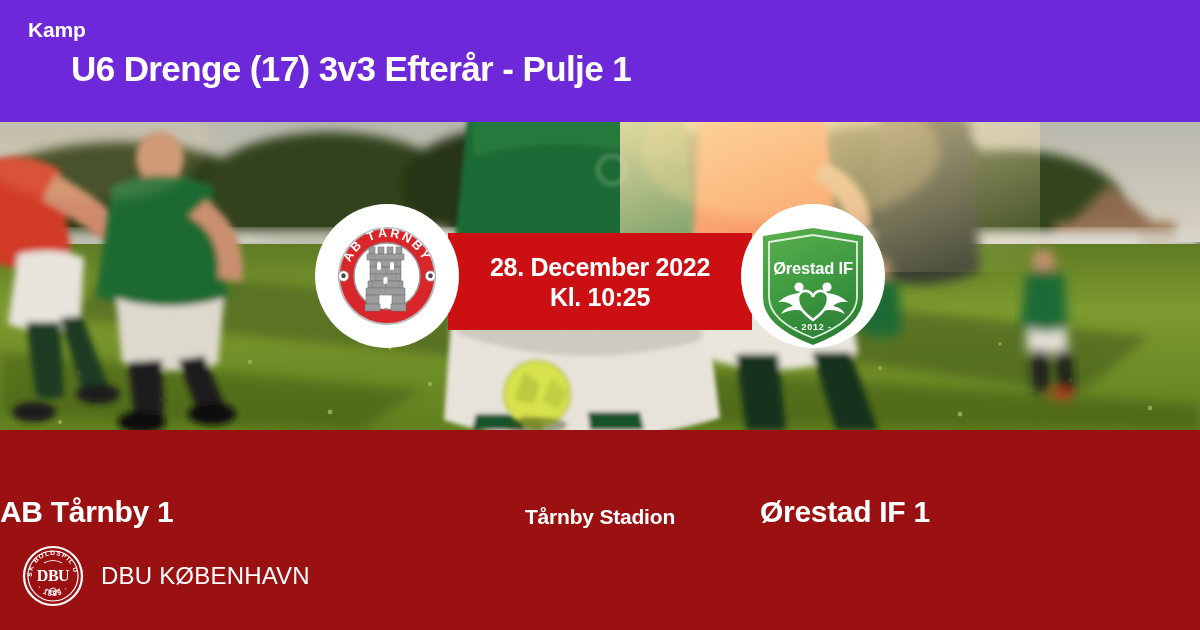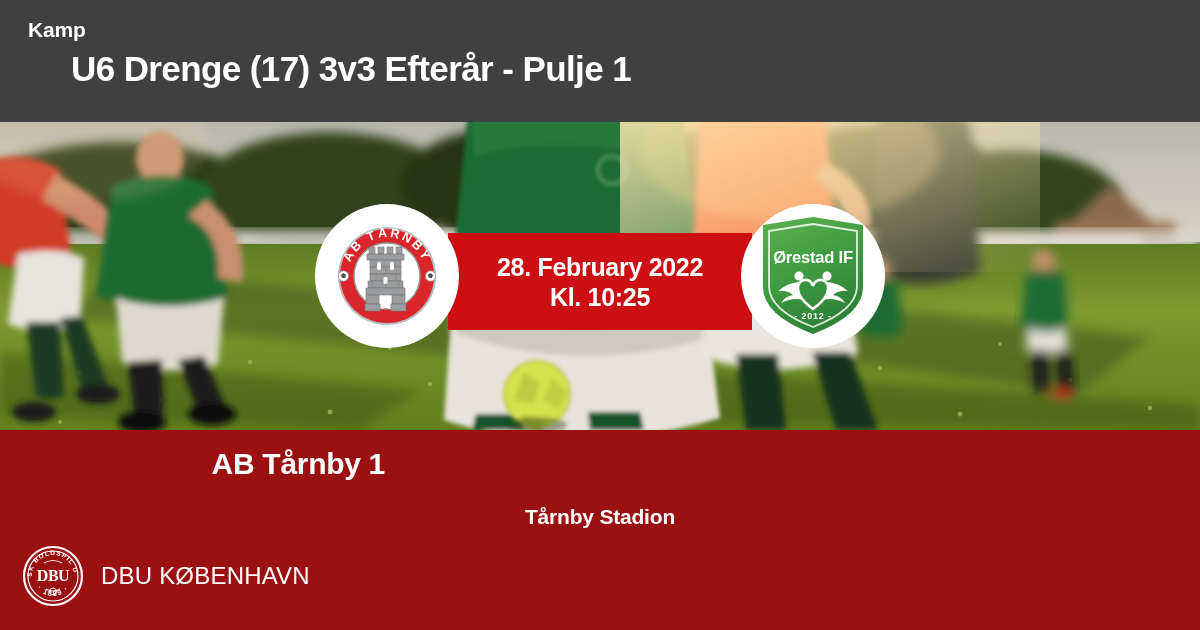--- a/index.html
+++ b/index.html
@@ -13,21 +13,21 @@
   .poster {
     position:relative;
     width:1200px; height:630px;
     background:#9b1010;
   }
 
   
   .header {
     position:absolute; left:0; top:0;
     width:1200px; height:122px;
-    background:#404040;
+    background:#6d28d9;
     padding:18px 0 0 28px;
   }
   .header-kicker {
     color:#ffffff;
     font-size:21px;
     font-weight:bold;
     letter-spacing:-0.2px;
     line-height:24px;
     font-stretch:condensed;
   }
@@ -75,42 +75,43 @@
   .crest {
     position:absolute;
     width:144px; height:144px;
     top:204px;
     border-radius:50%;
     background:#ffffff;
     z-index:4;
     display:flex; align-items:center; justify-content:center;
   }
   .crest-left  { left:315px; }
-  .crest-right { left:741px; }
+  .crest-right { left:741px;align-items:flex-end; }
   .crest svg { display:block; }
 
   
   .bottom {
     position:absolute; left:0; top:430px;
     width:1200px; height:200px;
     background:#9b1010;
   }
   .teams {
     position:absolute; left:0; top:17px;
     width:1200px;
     display:flex;
     align-items:baseline;
   }
   .team-name {
     color:#ffffff;
     font-size:30px;
     font-weight:bold;
     letter-spacing:-0.3px;
     white-space:nowrap;
-    text-align:right;
+    text-align:left;
+    margin-top:48px;
   }
   .team-home { width:600px; padding-right:215px; }
   .team-away { width:600px; padding-left:160px; }
 
   .venue {
     position:absolute; left:0; top:75px;
     width:1200px;
     text-align:center;
     color:#ffffff;
     font-size:21px;
@@ -284,21 +285,21 @@
         <path d="M 864 160 q 18 -8 34 0 l 4 50 q -22 10 -42 0 z" fill="#1e6b34"></path>
       </g>
 
       <rect x="620" y="0" width="420" height="150" fill="url(#sunG)"></rect>
       <ellipse cx="790" cy="30" rx="150" ry="70" fill="#ffdf9a" opacity="0.30" filter="url(#blurB)"></ellipse>
       <ellipse cx="90" cy="20" rx="120" ry="60" fill="#ffe2a8" opacity="0.14" filter="url(#blurB)"></ellipse>
     </svg>
   </div>
 
   <div class="date-banner">
-    <div class="date-line">28. February 2022</div>
+    <div class="date-line">28. December 2022</div>
     <div class="date-line">Kl. 10:25</div>
   </div>
 
   <div class="crest crest-left">
     <svg width="118" height="118" viewBox="0 0 118 118">
       <defs>
         <path id="arcTop" d="M 20 59 A 39 39 0 0 1 98 59"></path>
         <path id="arcBot" d="M 26 59 A 33 33 0 0 0 92 59"></path>
       </defs>
       <circle cx="59" cy="59" r="49" fill="#b9babc"></circle>
@@ -383,20 +384,21 @@
         <path d="M 56 94 q -15 -11 -15 -20 a 7.5 7.5 0 0 1 15 -3 a 7.5 7.5 0 0 1 15 3 q 0 9 -15 20 z" fill="none" stroke="#ffffff" stroke-width="2.6"></path>
       </g>
 
       <text x="56" y="104" text-anchor="middle" font-family="Liberation Sans, sans-serif" font-size="9" font-weight="bold" fill="#ffffff" letter-spacing="0.8">- 2012 -</text>
     </svg>
   </div>
 
   <div class="bottom">
     <div class="teams">
       <div class="team-name team-home">AB Tårnby 1</div>
+      <div class="team-name team-away">Ørestad IF 1</div>
     </div>
     <div class="venue">Tårnby Stadion</div>
   </div>
 
   <div class="footer">
     <div class="footer-logo">
       <svg width="62" height="62" viewBox="0 0 62 62">
         <defs>
           <path id="dbuTop" d="M 10 31 A 21 21 0 0 1 52 31"></path>
           <path id="dbuBot" d="M 11 31 A 20 20 0 0 0 51 31"></path>

